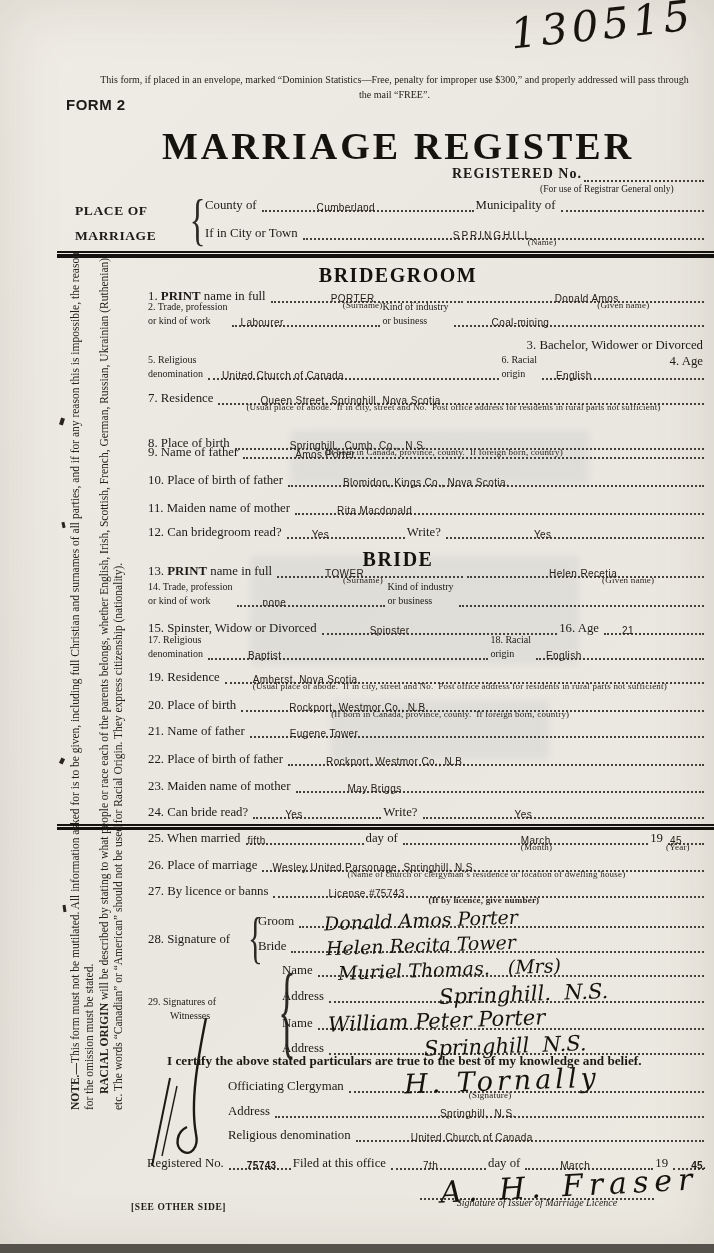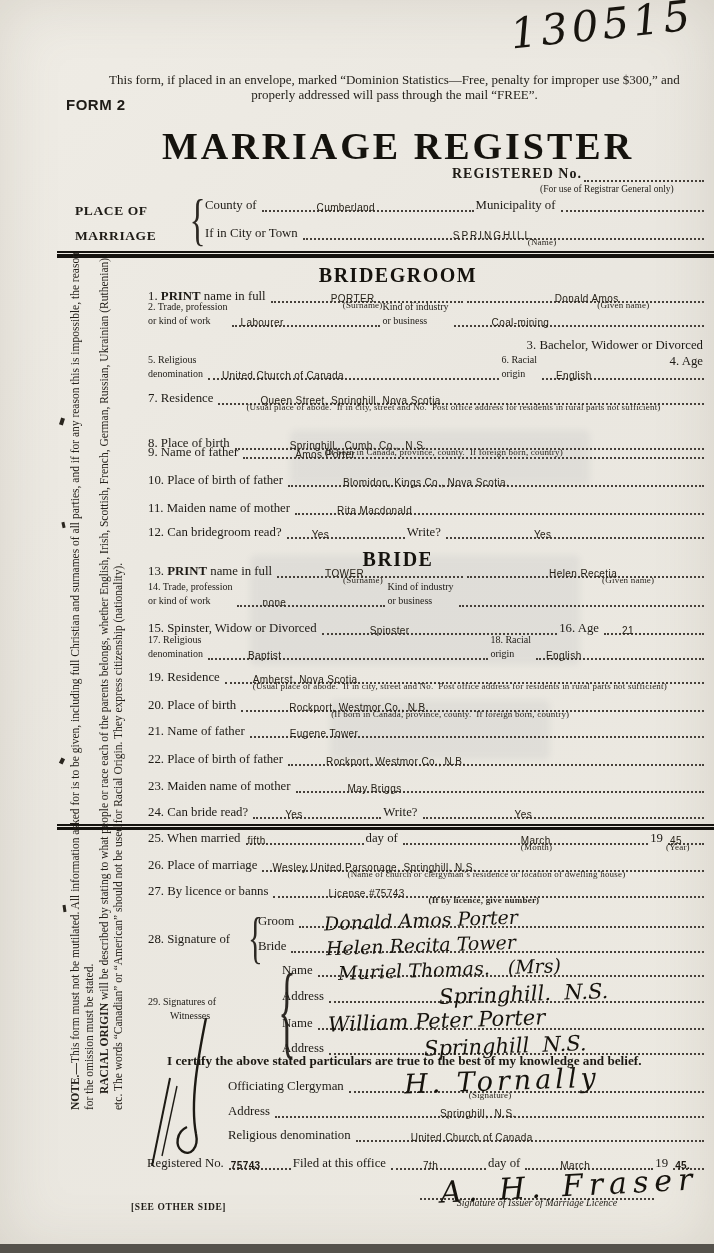--- a/index.html
+++ b/index.html
@@ -7,38 +7,38 @@
     position:relative;width:714px;height:1253px;margin:0 auto;
     background:linear-gradient(135deg,#efece5 0%,#eae7e0 45%,#ece9e1 100%);
     font-family:"Liberation Serif",serif;color:#1e1b16;overflow:hidden;
     box-shadow:inset 0 0 60px rgba(120,110,90,.18);
   }
   .abs{position:absolute;}
   .ref-number{
     left:510px;top:0px;font-family:"DejaVu Serif",serif;font-style:italic;
     font-size:42px;letter-spacing:4px;color:#18150f;transform:rotate(-6deg);white-space:pre;
   }
-  .mail-note{left:95px;right:20px;top:72px;text-align:center;font-size:13px;line-height:15px;color:#201d17;}
+  .mail-note{left:95px;right:20px;top:72px;text-align:center;font-size:10px;line-height:15px;color:#201d17;}
   .form-no{left:66px;top:96px;font-family:"Liberation Sans",sans-serif;font-weight:bold;font-size:15px;letter-spacing:.5px;}
   .province{left:90px;right:8px;top:110px;text-align:center;font-size:16.5px;letter-spacing:2.5px;}
   .big-title{left:90px;right:8px;top:124px;text-align:center;font-size:38px;font-weight:bold;letter-spacing:3px;color:#15130e;}
   .regno-row{left:452px;right:8px;top:165px;display:flex;align-items:flex-end;height:17px;}
   .regno-lbl{font-size:14px;letter-spacing:1px;white-space:pre;}
   .cap-regno{left:540px;top:184px;font-size:9.5px;white-space:pre;}
   .pom-head{left:75px;top:198px;font-weight:bold;font-size:13.5px;line-height:25px;letter-spacing:.6px;white-space:pre;}
   .brace{position:absolute;font-family:"Liberation Serif",serif;color:#2c2823;font-weight:400;line-height:1;}
   .rulex{position:absolute;left:57px;right:0;height:7px;background:linear-gradient(to bottom,#15130f 0 2px,rgba(0,0,0,0) 2px 3px,#15130f 3px 7px);}
   .sechead{position:absolute;left:90px;right:8px;text-align:center;font-weight:bold;font-size:20px;letter-spacing:1.5px;color:#16130e;}
   .ar{position:absolute;left:148px;right:8px;display:flex;align-items:flex-end;height:17px;}
   .ar2{height:30px;}
   .lbl{font-size:12.8px;white-space:pre;padding-right:3px;margin-bottom:-1px;color:#1d1a15;}
   .lbl2{font-size:10px;line-height:13.8px;white-space:pre;padding-right:3px;margin-bottom:-1px;color:#1d1a15;}
   .fill{position:relative;flex:1 1 auto;height:16px;border-bottom:2px dotted #46403a;margin:0 2px;}
   .tv{position:absolute;bottom:-3px;font-family:Liberation Sans, sans-serif;font-size:10px;letter-spacing:.4px;white-space:pre;color:#272218;}
-  .tvb{font-weight:bold;color:#1c1811;}
+  .tvb{font-weight:bold;color:#1c1811;margin-left:16px;}
   .cap{position:absolute;top:15px;font-size:9px;letter-spacing:.2px;white-space:pre;color:#2b2720;}
   .capi{position:absolute;top:15px;left:0;right:0;text-align:center;font-style:italic;font-size:10px;white-space:pre;color:#23201a;}
   .hand{position:absolute;bottom:-5px;font-family:"DejaVu Serif",serif;font-style:italic;white-space:pre;color:#16130d;transform:rotate(-2deg);font-size:19px;}
   .certify{position:absolute;left:167px;top:1053px;font-weight:bold;font-size:13.2px;white-space:pre;color:#1b1812;}
   .margin-notes{
     position:absolute;left:-326px;top:645px;width:860px;height:70px;
     transform:rotate(-90deg);font-size:11.5px;line-height:13.5px;color:#25211b;
   }
   .margin-notes p{margin:0 0 2px 0;}
   .see-other{position:absolute;left:131px;top:1202px;font-size:9.5px;font-weight:bold;letter-spacing:.6px;white-space:pre;}

